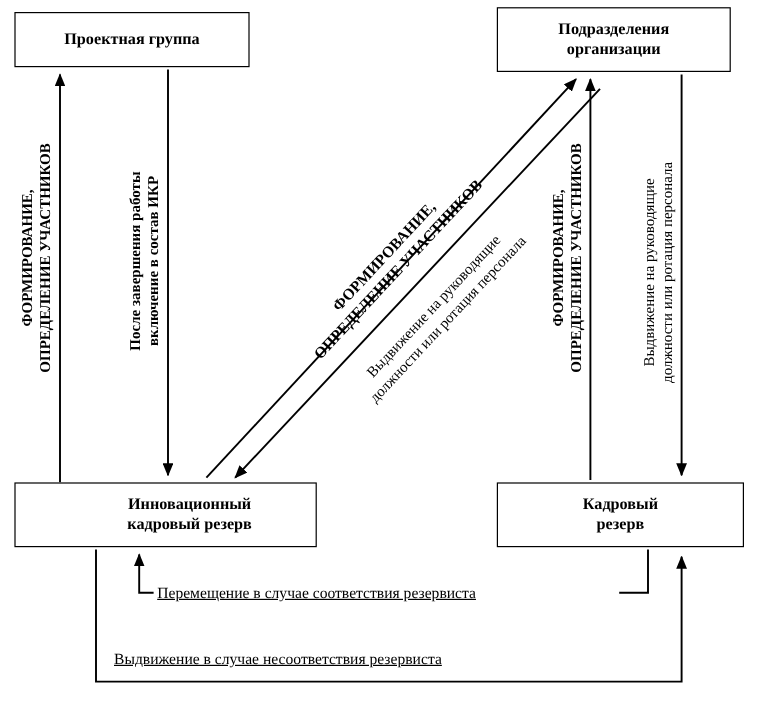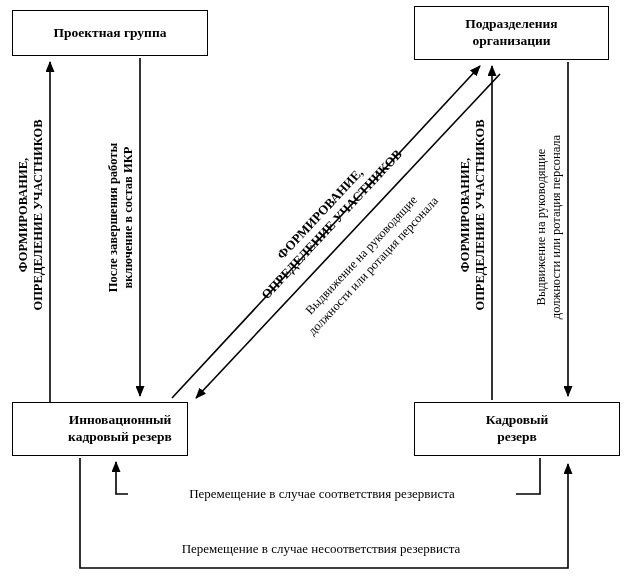--- a/index.html
+++ b/index.html
@@ -27,21 +27,21 @@
     font-weight: bold;
     font-size: 13.5px;
     line-height: 1.25;
     color: #000000;
     padding: 2px 4px;
     z-index: 5;
   }
   
   #node-project     { left: 12px;  top: 10px;  width: 196px; height: 46px; }
   #node-divisions   { left: 414px; top: 6px;   width: 195px; height: 54px; }
-  #node-innov       { left: 12px;  top: 402px; width: 176px; height: 54px; padding-left: 44px; }
+  #node-innov       { left: 12px;  top: 402px; width: 252px; height: 54px; padding-left: 44px; }
   #node-personnel   { left: 414px; top: 402px; width: 206px; height: 54px; }
 
   .svg-layer {
     position: absolute;
     left: 0;
     top: 0;
     width: 637px;
     height: 584px;
     z-index: 1;
   }
@@ -68,21 +68,22 @@
     text-align: center;
   }
   .diag {
     transform-origin: 0 0;
     text-align: center;
     line-height: 1.25;
   }
   .horiz {
     font-size: 13px;
     font-weight: normal;
-    text-align: center;
+    text-align: left;
+    text-decoration: underline;
   }
   .bold { font-weight: bold; }
 </style>
 </head>
 <body>
 
 <div id="canvas">
 
   <svg class="svg-layer" viewBox="0 0 637 584" xmlns="http://www.w3.org/2000/svg">
     <defs>
@@ -140,15 +141,15 @@
 должности или ротация персонала</div>
 
   <div class="edge-label vert" style="left:458px; top:345px; width:260px; transform:rotate(-90deg); white-space:pre-line;">ФОРМИРОВАНИЕ,
 ОПРЕДЕЛЕНИЕ УЧАСТНИКОВ</div>
 
   <div class="edge-label vert-normal" style="left:534px; top:372px; width:290px; transform:rotate(-90deg); white-space:pre-line;">Выдвижение на руководящие
 должности или ротация персонала</div>
 
   <div class="edge-label horiz" style="left:128px; top:485px; width:382px; background:#ffffff; padding:1px 3px;">Перемещение в случае соответствия резервиста</div>
 
-  <div class="edge-label horiz" style="left:92px; top:540px; width:452px; background:#ffffff; padding:1px 3px;">Перемещение в случае несоответствия резервиста</div>
+  <div class="edge-label horiz" style="left:92px; top:540px; width:452px; background:#ffffff; padding:1px 3px;">Выдвижение в случае несоответствия резервиста</div>
 
 </div>
 
 </body></html>

